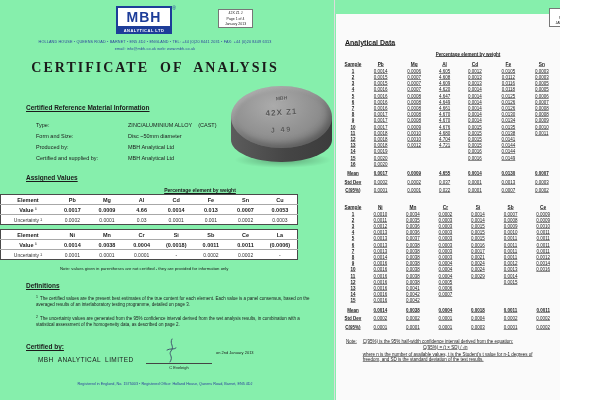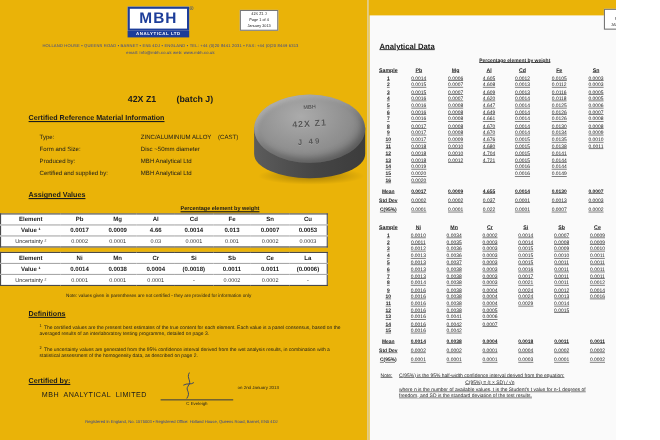--- a/index.html
+++ b/index.html
@@ -1,18 +1,18 @@
 <!DOCTYPE html>
 <html><head>
 <meta charset="utf-8">
 <style>
   html,body { margin:0; padding:0; }
   #canvas {
     position:relative; width:560px; height:400px;
-    background:#eab308; overflow:hidden;
+    background:#86efac; overflow:hidden;
     font-family:"Liberation Sans", sans-serif; color:#1b1b1b;
   }
   .abs { position:absolute; }
   .b { font-weight:bold; }
   .center { text-align:center; }
   .blue { color:#2b3f9b; }
   
   .s50 { transform:scale(0.5); transform-origin:0 0; width:200%; }
 
   
@@ -124,26 +124,22 @@
     </div>
   </div>
 
   <div class="abs hdr-small blue" style="left:5px; top:39px; width:300px;">
     <div class="s50">HOLLAND HOUSE • QUEENS ROAD • BARNET • EN5 4DJ • ENGLAND • TEL: +44 (0)20 8441 2031 • FAX: +44 (0)20 8449 6313</div>
   </div>
   <div class="abs hdr-small blue" style="left:5px; top:46px; width:300px;">
     <div class="s50">email: info@mbh.co.uk     web: www.mbh.co.uk</div>
   </div>
 
-
-  <div class="abs center b" style="left:10px; top:86px; width:290px; font-size:8px;">
-    <span>42X Z1</span>
-    <span style="display:inline-block; width:14px;"></span>
-    <span>(batch J)</span>
-  </div>
+  <div class="abs title center" style="left:10px; top:60px; width:290px;">CERTIFICATE  OF  ANALYSIS</div>
+
 
   <div class="abs sec-heading" style="left:26px; top:104px;">Certified Reference Material Information</div>
   <div class="abs" style="left:36px; top:122px; width:200px;">
     <div class="crm-row">
       <span class="crm-label">Type:</span><span class="crm-value">ZINC/ALUMINIUM ALLOY    (CAST)</span>
     </div>
     <div class="crm-row">
       <span class="crm-label">Form and Size:</span><span class="crm-value">Disc ~50mm diameter</span>
     </div>
     <div class="crm-row">

